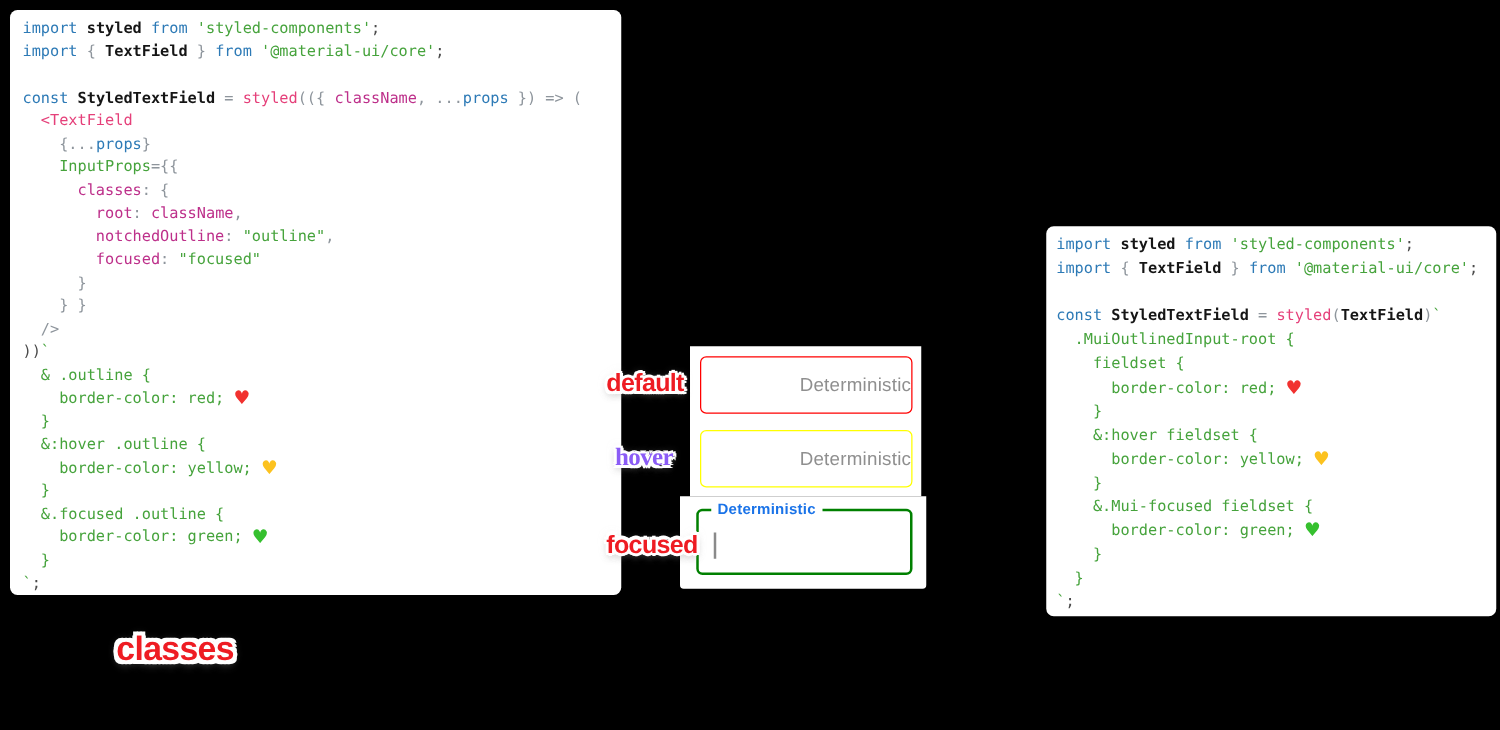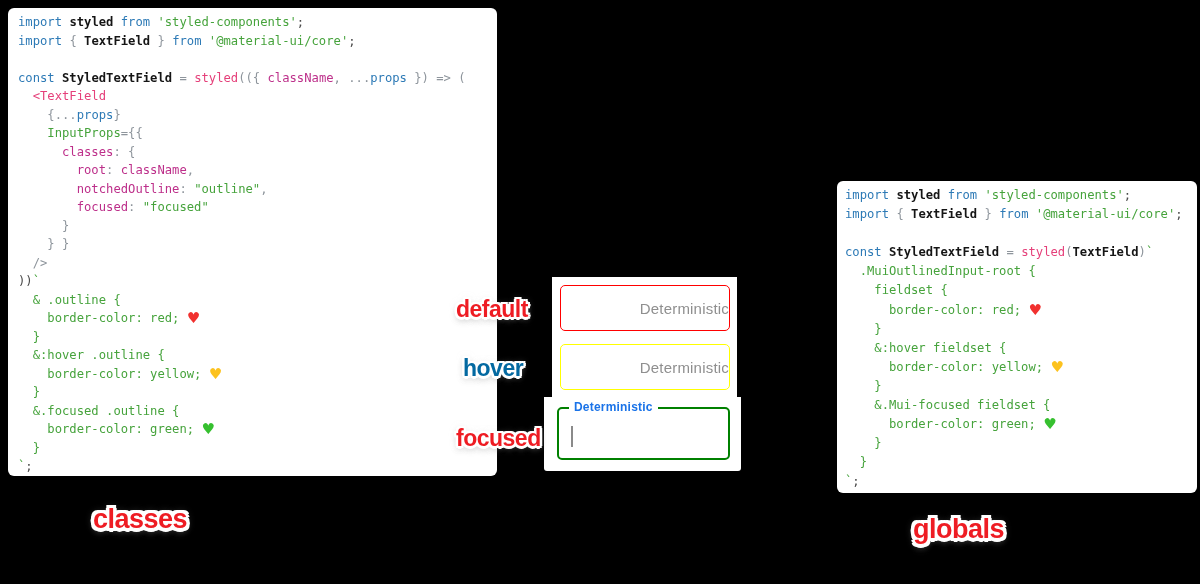--- a/index.html
+++ b/index.html
@@ -58,21 +58,21 @@
   .cursor { position:absolute; left:12px; top:17px; width:2px; height:21px; background:#8a8a8a; }
 
   
   .lbl {
     position:absolute; font-weight:bold; letter-spacing:-0.5px; white-space:nowrap;
     text-shadow:
       -2px -2px 0 #fff, 2px -2px 0 #fff, -2px 2px 0 #fff, 2px 2px 0 #fff,
       -2.5px 0 0 #fff, 2.5px 0 0 #fff, 0 -2.5px 0 #fff, 0 2.5px 0 #fff,
       0 0 7px rgba(200,200,200,0.55), 0 4px 6px rgba(120,120,120,0.45);
   }
-  .lbl-small { font-size:23px; }
+  .lbl-small { font-size:20px;margin-left:29px; }
   .lbl-big {
     font-size:27px;
     text-shadow:
       -3px -3px 0 #fff, 3px -3px 0 #fff, -3px 3px 0 #fff, 3px 3px 0 #fff,
       -3.5px 0 0 #fff, 3.5px 0 0 #fff, 0 -3.5px 0 #fff, 0 3.5px 0 #fff,
       0 0 8px rgba(200,200,200,0.55), 0 5px 7px rgba(120,120,120,0.5);
   }
   .lbl-default { left:456px; top:296px; }
   .lbl-hover   { left:463px; top:355px; }
   .lbl-focused { left:456px; top:425px; }
@@ -102,18 +102,17 @@
   </div>
 
   <div class="demo-card demo2">
     <div class="tf tf-focused" style="border-color: rgb(0, 128, 0);">
       <span class="notch-label" style="color: rgb(26, 115, 232);">Deterministic</span>
       <span class="cursor"></span>
     </div>
   </div>
 
   <div class="lbl lbl-small lbl-default" style="color: rgb(238, 28, 35);">default</div>
-  <div class="lbl lbl-small lbl-hover" style="color: #0369a1;">hover</div>
+  <div class="lbl lbl-small lbl-hover" style="color: #8b5cf6; font-family: Liberation Serif, serif;">hover</div>
   <div class="lbl lbl-small lbl-focused" style="color: rgb(238, 28, 35);">focused</div>
   <div class="lbl lbl-big lbl-classes" style="color: rgb(238, 28, 35);">classes</div>
-  <div class="lbl lbl-big lbl-globals" style="color: rgb(238, 28, 35);">globals</div>
 
 </div>
 
 </body></html>

